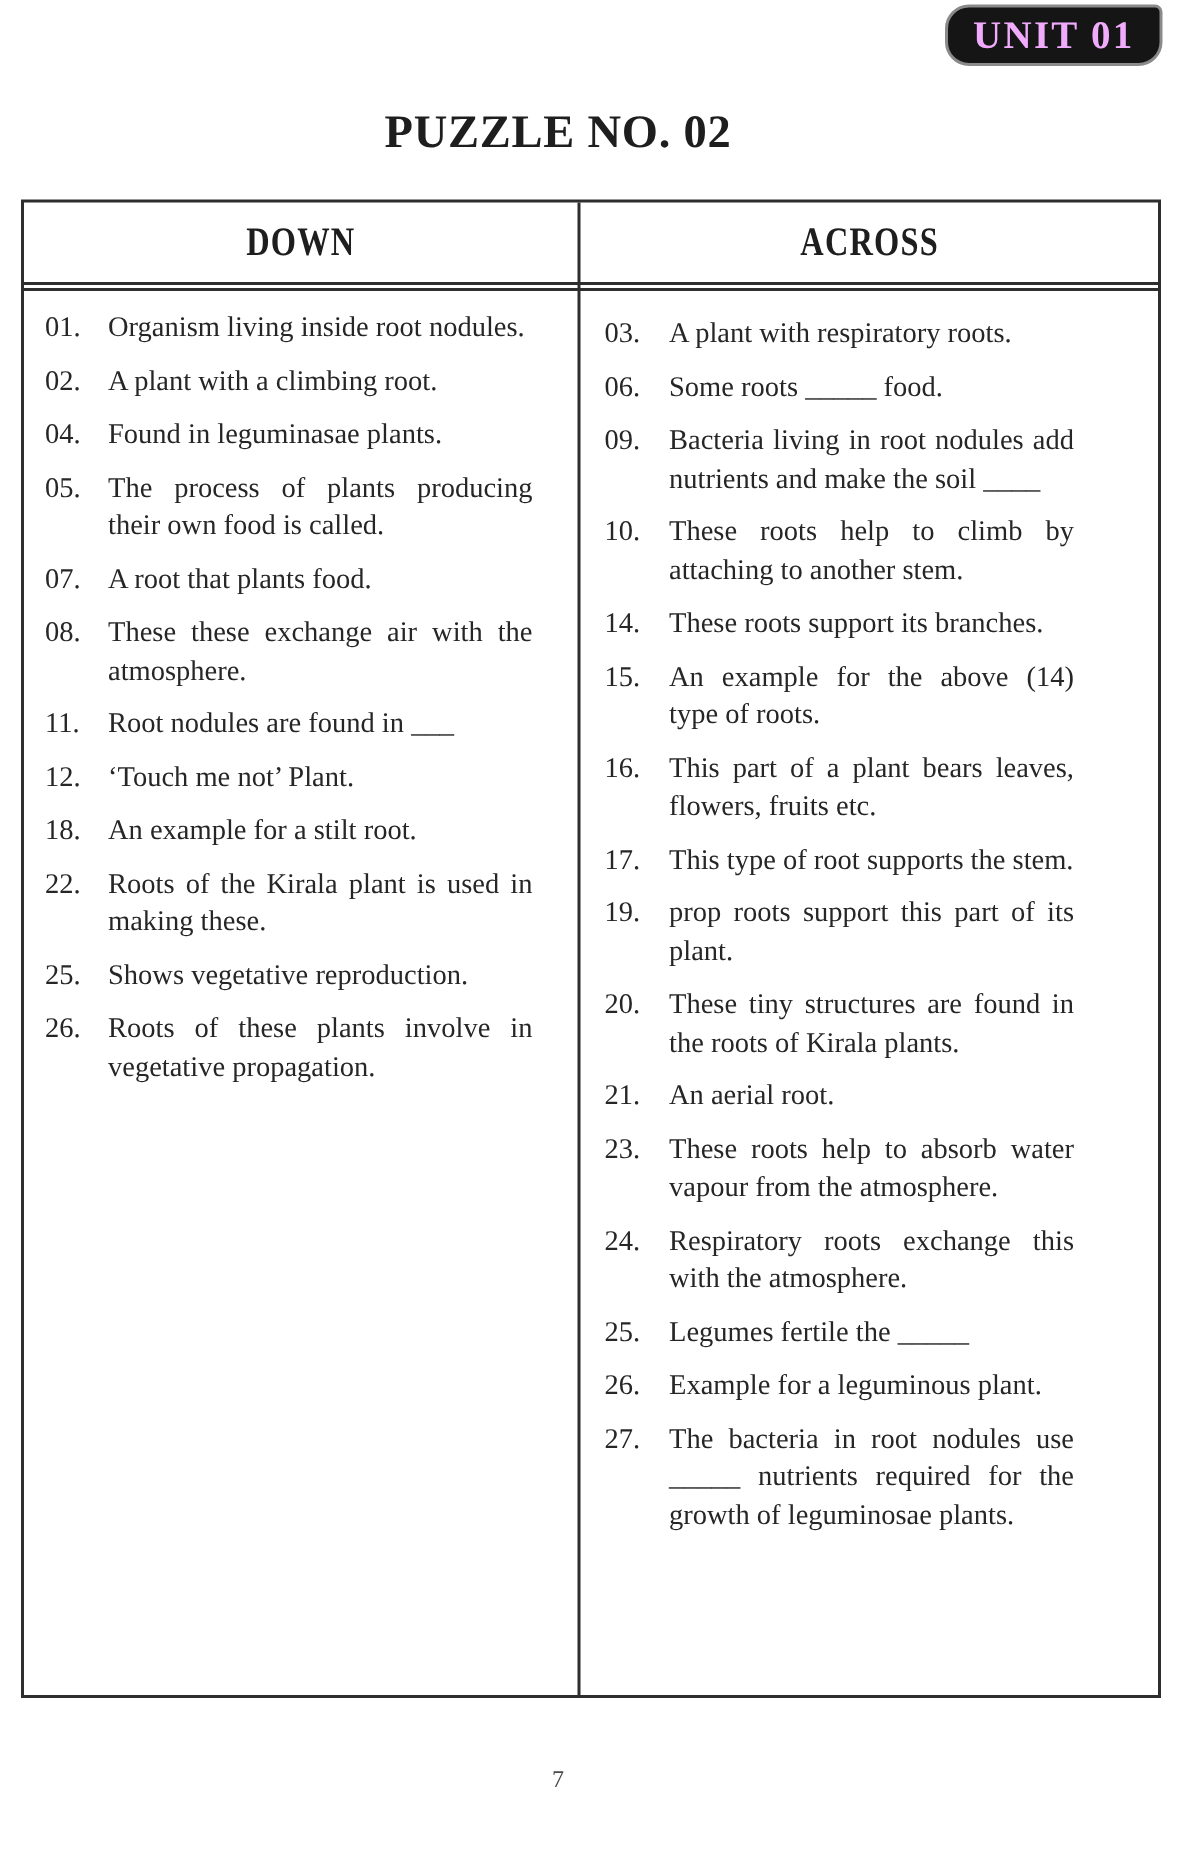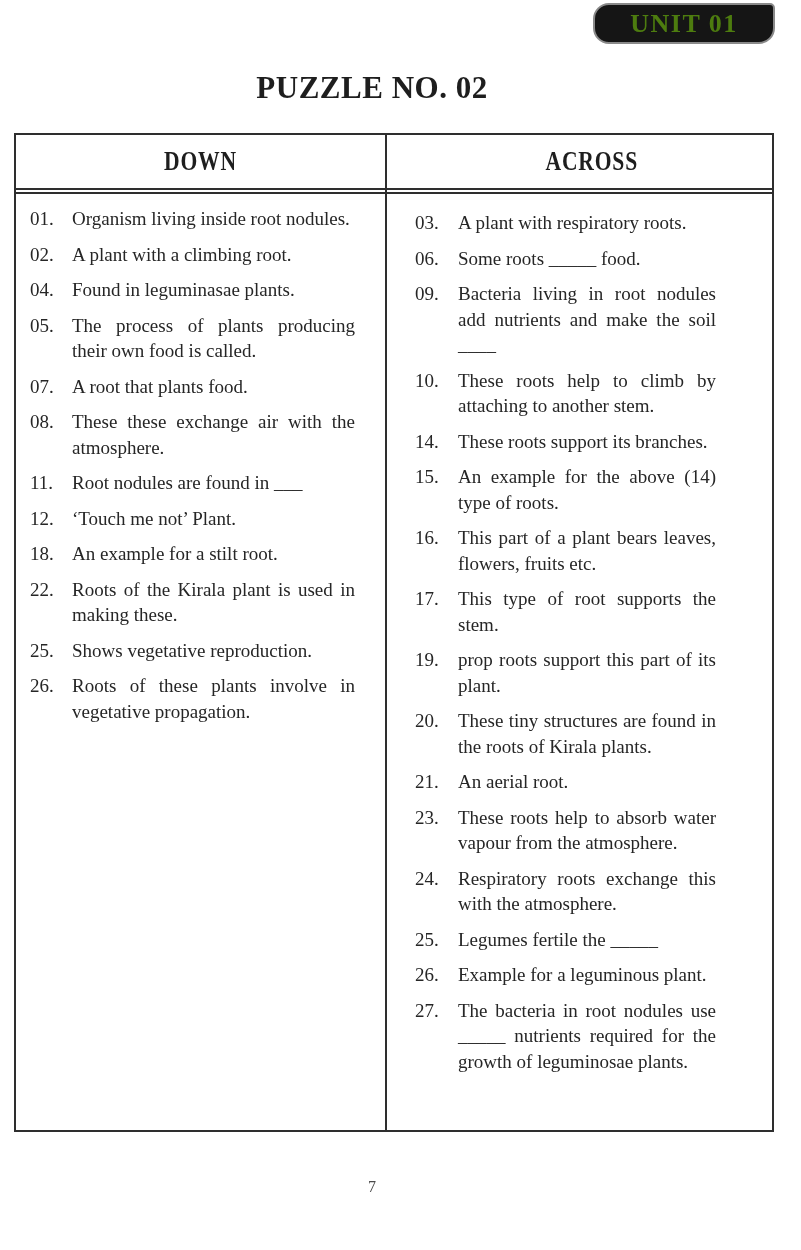--- a/index.html
+++ b/index.html
@@ -6,54 +6,54 @@
   html, body { background: #ffffff; }
   body {
     width: 801px; height: 1250px;
     position: relative;
     font-family: "Liberation Serif", serif;
     color: #262626;
     overflow: hidden;
   }
   .badge {
     position: absolute; top: 3px; right: 26px;
-    width: 182px; height: 41px;
+    width: 145px; height: 41px;
     background: #151515;
     border: 2px solid #8a8a8a;
     border-radius: 16px 5px 16px 16px;
     display: flex; align-items: center; justify-content: center;
-    color: #4d7c0f; font-weight: bold; font-size: 26px; letter-spacing: 1.5px;
+    color: #f0abfc; font-weight: bold; font-size: 26px; letter-spacing: 1.5px;
   }
   .content { width: 760px; margin-left: 14px; }
   .title {
     margin-top: 70px;
     text-align: center;
     font-size: 31px; font-weight: bold; letter-spacing: 0.5px;
     color: #1e1e1e;
     transform: translateX(-22px);
   }
   .puzzle-table {
     margin-top: 27px;
     height: 999px;
     border: 2px solid #2e2e2e;
     display: flex; flex-direction: column;
     background: #fff;
   }
-  .thead, .rule-row, .tbody { display: grid; grid-template-columns: 371px 1fr; gap: 24px; }
+  .thead, .rule-row, .tbody { display: grid; grid-template-columns: 371px 1fr; }
   .thead { height: 55px; border-bottom: 2px solid #2e2e2e; }
   .th {
     display: flex; align-items: center; justify-content: center;
     font-weight: bold; font-size: 27px; color: #1e1e1e;
   }
   .th span { display: inline-block; transform: scaleX(0.8); letter-spacing: 1px; }
   .cell-left { border-right: 2px solid #2e2e2e; }
   .rule-row { height: 4px; border-bottom: 2px solid #2e2e2e; }
   .tbody { flex: 1; }
   .col { padding: 12px 30px 10px 14px; }
-  .col.col-right { padding: 16px 56px 10px 4px; }
+  .col.col-right { padding: 16px 56px 10px 4px; margin-left: 12px; }
   .clue { display: flex; margin-bottom: 10px; }
   .clue-num {
     flex: 0 0 42px; width: 42px;
     font-size: 19px; line-height: 25.5px;
   }
   .col-right .clue-num { flex: 0 0 43px; width: 43px; }
   .clue-text {
     flex: 1;
     font-size: 19px; line-height: 25.5px;
     text-align: justify;

